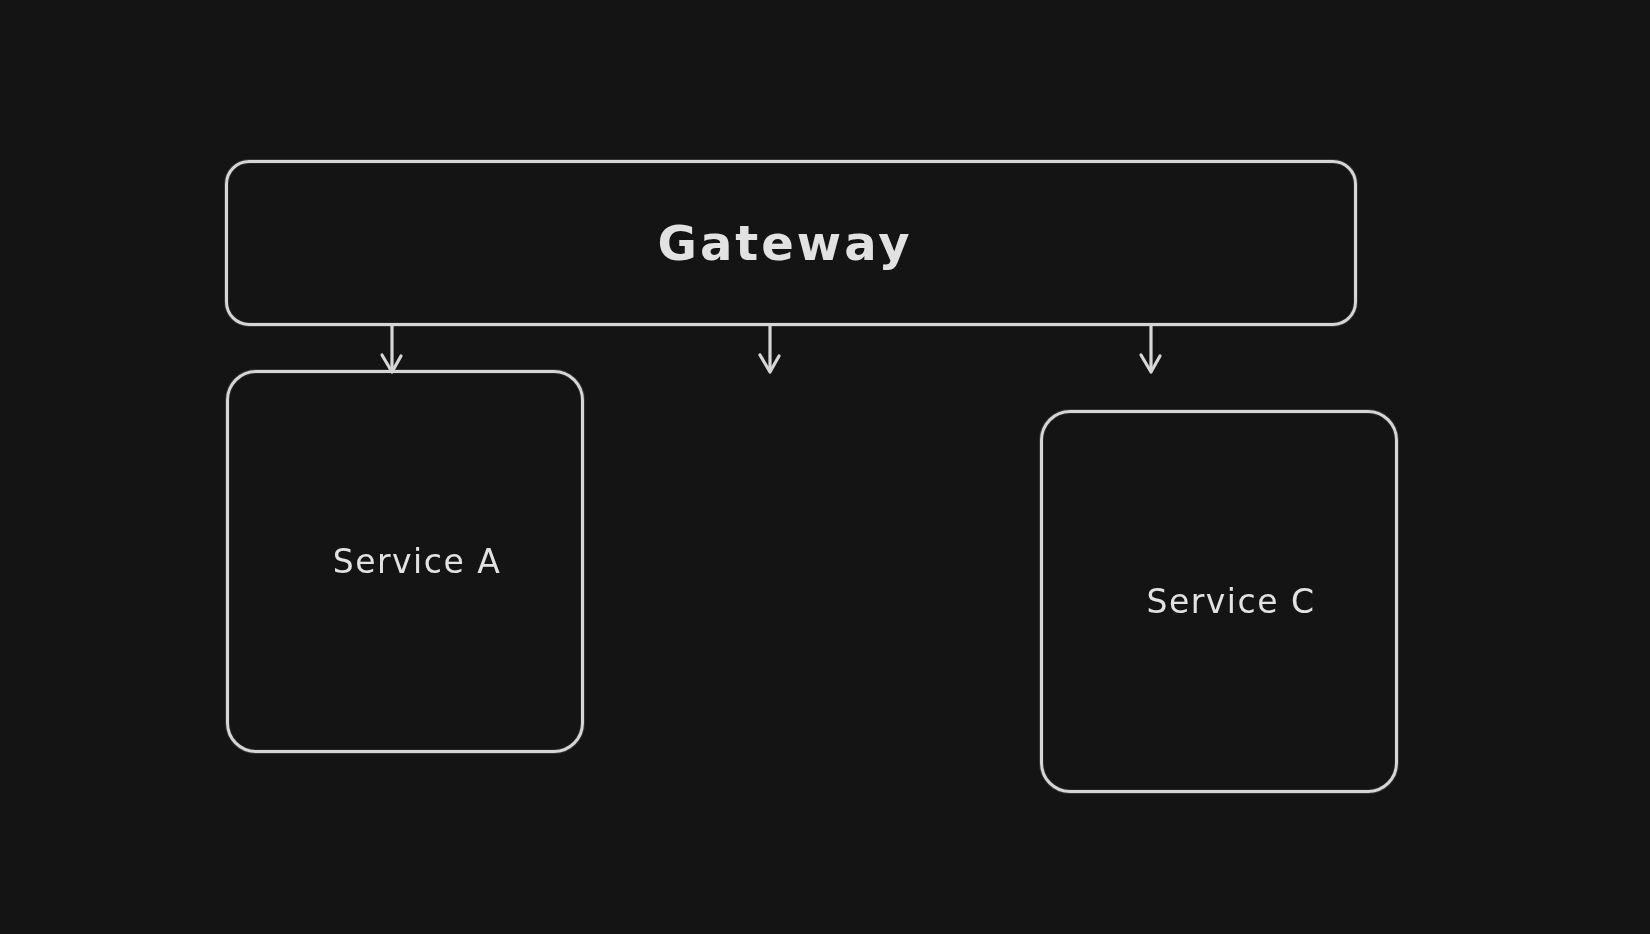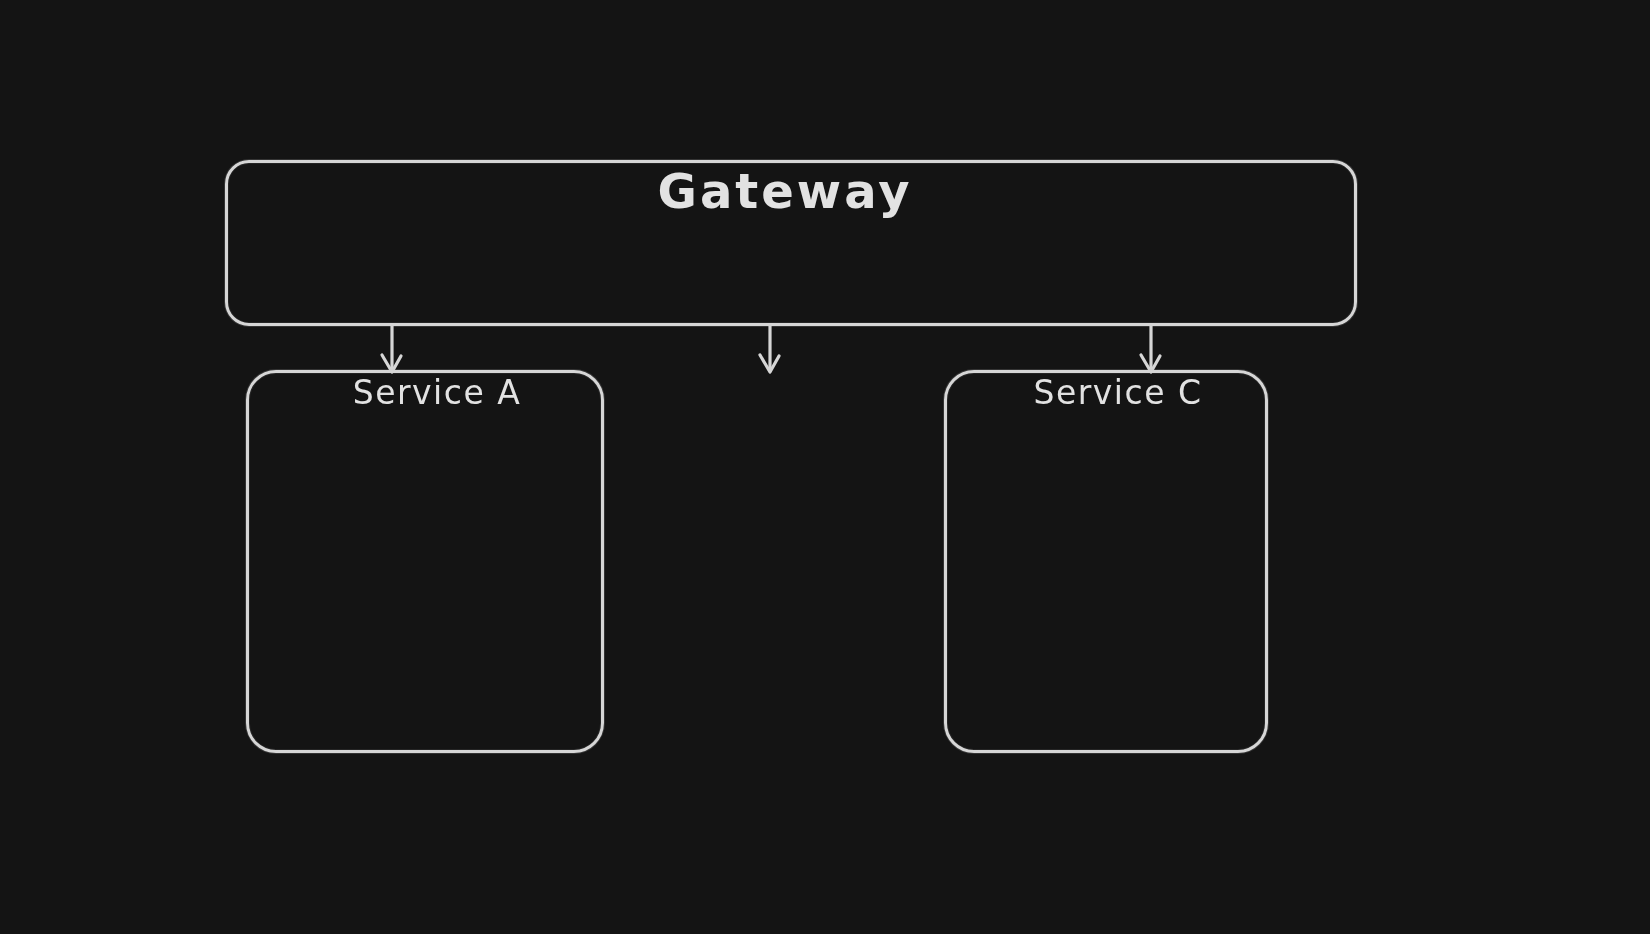--- a/index.html
+++ b/index.html
@@ -13,21 +13,21 @@
     height: 934px;
     background: var(--bg, #141414);
     overflow: hidden;
     font-family: "DejaVu Sans", sans-serif;
   }
   .node {
     position: absolute;
     box-sizing: border-box;
     border: 3.5px solid var(--stroke, #d6d6d6);
     display: flex;
-    align-items: flex-start;
+    align-items: center;
     justify-content: center;
     color: var(--text, #e2e2e2);
     
     box-shadow: 0 0 0 1px rgba(200,200,200,0.18), inset 0 0 0 1px rgba(200,200,200,0.10);
     background: transparent;
     padding-left: 48px;
   }
   .node--gateway {
     left: 225px;
     top: 160px;
@@ -39,23 +39,23 @@
     font-size: 48px;
     font-weight: bold;
     letter-spacing: 3px;
     transform: translateX(-30px); 
   }
   .node--service {
     top: 370px;
     height: 383px;
     border-radius: 30px;
   }
-  .node--service-a { left: 226px; width: 358px; margin-left: 20px; }
+  .node--service-a { left: 226px; width: 358px; }
   .node--service-b { left: 611px; width: 360px; }
-  .node--service-c { left: 944px; width: 324px; }
+  .node--service-c { left: 1040px; width: 358px; margin-top: 40px; }
   .node--service .node__label {
     font-size: 33px;
     letter-spacing: 1.5px;
     transform: translateX(-12px);
   }
   .node__label {
     white-space: nowrap;
   }
   .arrow {
     position: absolute;

